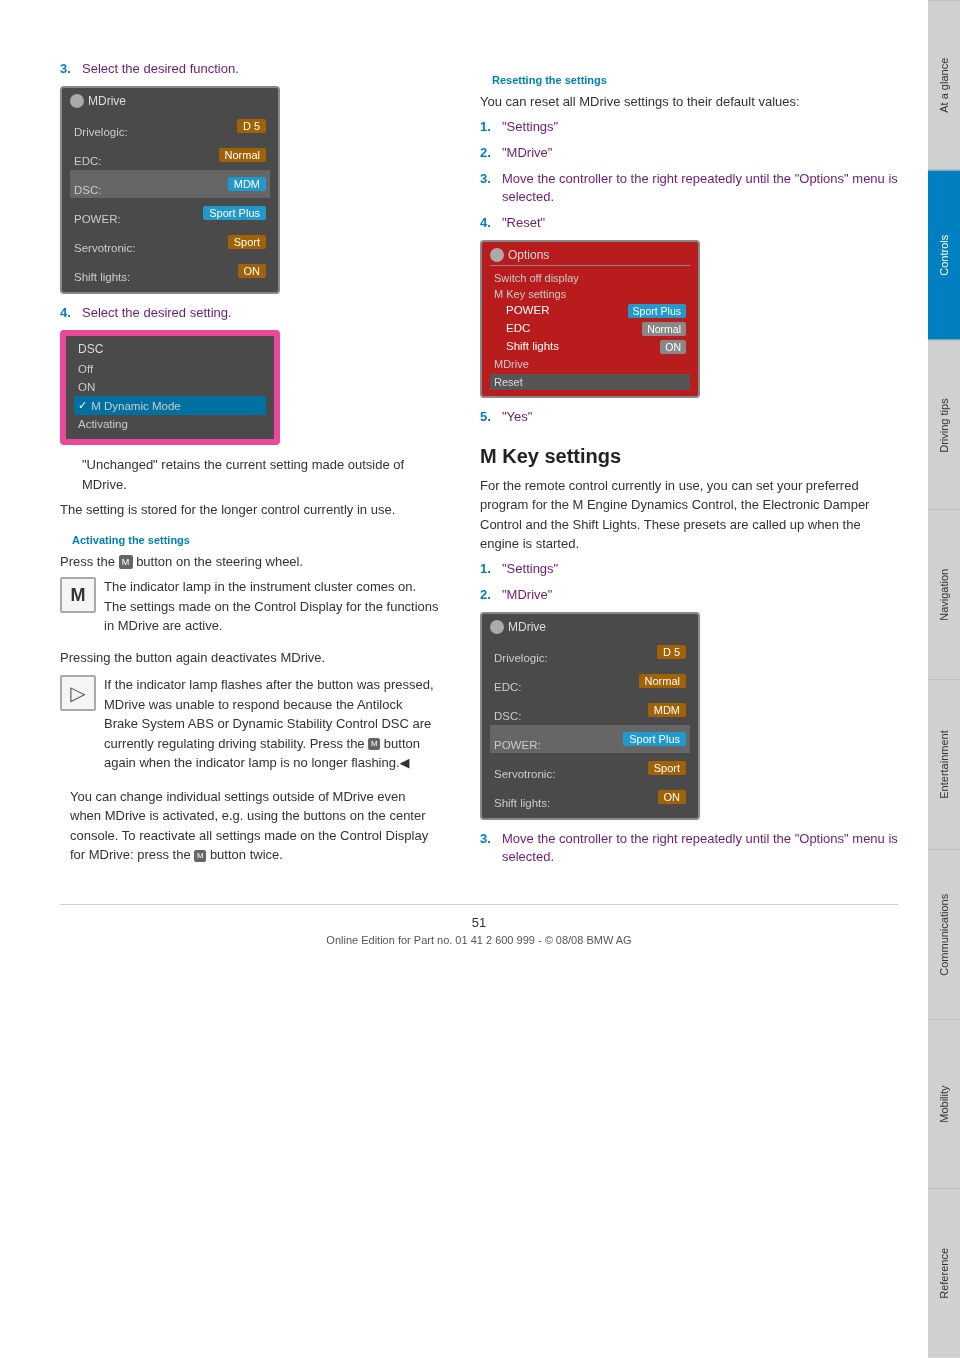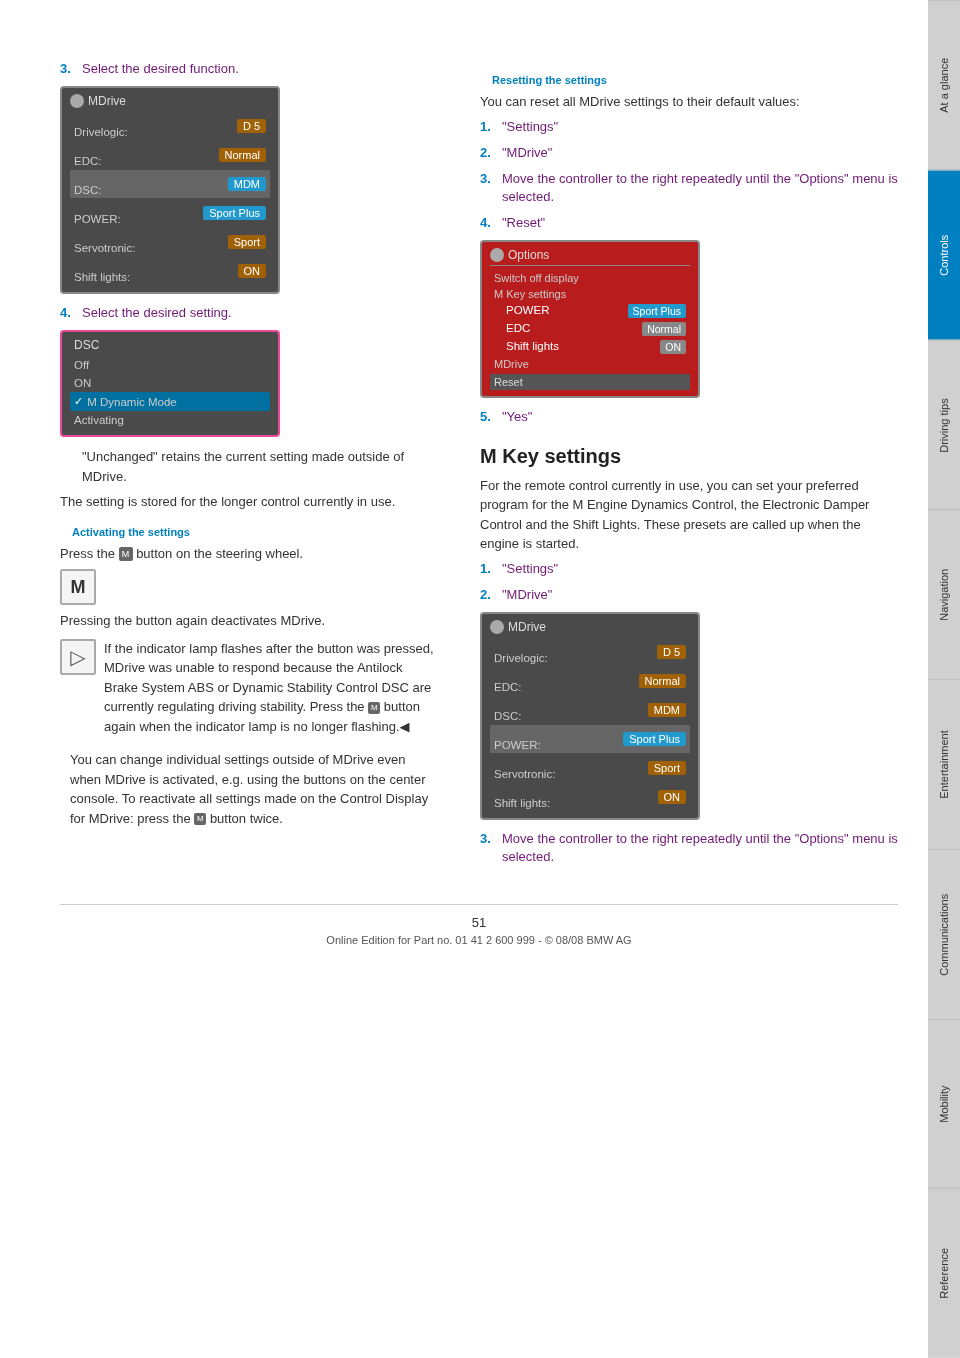--- a/index.html
+++ b/index.html
@@ -256,21 +256,21 @@
       line-height: 1.5;
       margin-bottom: 6px;
     }
 
     .indented {
       margin-left: 22px;
     }
 
     .dsc-screen {
       background: #4a4a4a;
-      border: 2px solid #ec4899;
+      border: 6px solid #ec4899;
       border-radius: 4px;
       margin: 8px 0 10px 0;
       padding: 6px 8px;
       color: #fff;
       font-size: 11.5px;
       width: 220px;
     }
     .dsc-row {
       padding: 3px 4px;
       color: #ccc;
@@ -363,20 +363,21 @@
       <p class="body-text">The setting is stored for the longer control currently in use.</p>
 
       <div class="section-heading">Activating the settings</div>
 
       <p class="body-text">
         Press the <span style="display:inline-block;width:14px;height:14px;background:#666;border-radius:2px;vertical-align:middle;font-size:9px;color:#fff;text-align:center;line-height:14px;">M</span> button on the steering wheel.
       </p>
 
       <div class="m-indicator">
         <div class="m-box">M</div>
+        <p class="body-text">The indicator lamp in the instrument cluster comes on. The settings made on the Control Display for the functions in MDrive are active.</p>
       </div>
 
       <p class="body-text">Pressing the button again deactivates MDrive.</p>
 
       <div class="m-indicator" style="margin-top:8px;">
         <div class="warning-box">
           <span style="font-size:20px;color:#555;">▷</span>
         </div>
         <p class="body-text">
           If the indicator lamp flashes after the button was pressed, MDrive was unable to respond because the Antilock Brake System ABS or Dynamic Stability Control DSC are currently regulating driving stability. Press the <span style="display:inline-block;width:12px;height:12px;background:#666;border-radius:2px;vertical-align:middle;font-size:8px;color:#fff;text-align:center;line-height:12px;">M</span> button again when the indicator lamp is no longer flashing.◀

